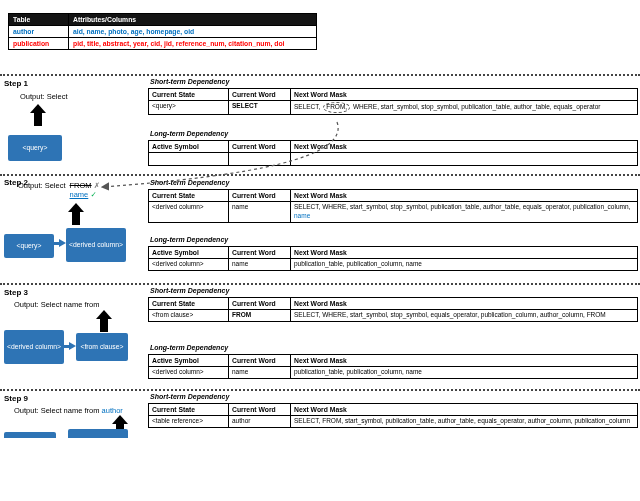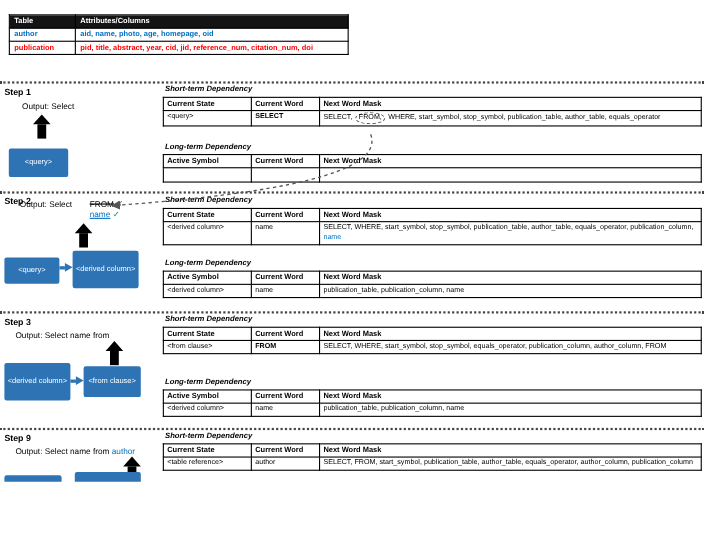--- a/index.html
+++ b/index.html
@@ -44,21 +44,21 @@
   .conn { position:absolute; display:flex; align-items:center; }
   .conn-stem { width:5px; height:3px; background:#2E74B5; }
   .conn-head { width:0; height:0; border-top:4px solid transparent; border-bottom:4px solid transparent; border-left:7px solid #2E74B5; }
 
   
   .uparrow { position:absolute; display:flex; flex-direction:column; align-items:center; }
   .up-head { width:0; height:0; border-left:8px solid transparent; border-right:8px solid transparent; border-bottom:9px solid #000; }
   .up-stem { width:8px; height:13px; background:#000; }
 
   
-  .cand-stack { display:inline-block; vertical-align:top; margin-left:16px; }
+  .cand-stack { display:inline-block; vertical-align:top; margin-left:4px; }
   .cand { display:block; white-space:nowrap; line-height:1.2; }
   .strike { text-decoration:line-through; }
   .cross { color:#7F7F7F; font-weight:bold; font-family:"DejaVu Sans", sans-serif; }
   .check { color:#00B050; font-weight:bold; font-family:"DejaVu Sans", sans-serif; }
   .blue-ul { color:#0070C0; text-decoration:underline; }
 
   .overlay { position:absolute; left:0; top:0; pointer-events:none; }
 </style>
 </head>
 <body>

